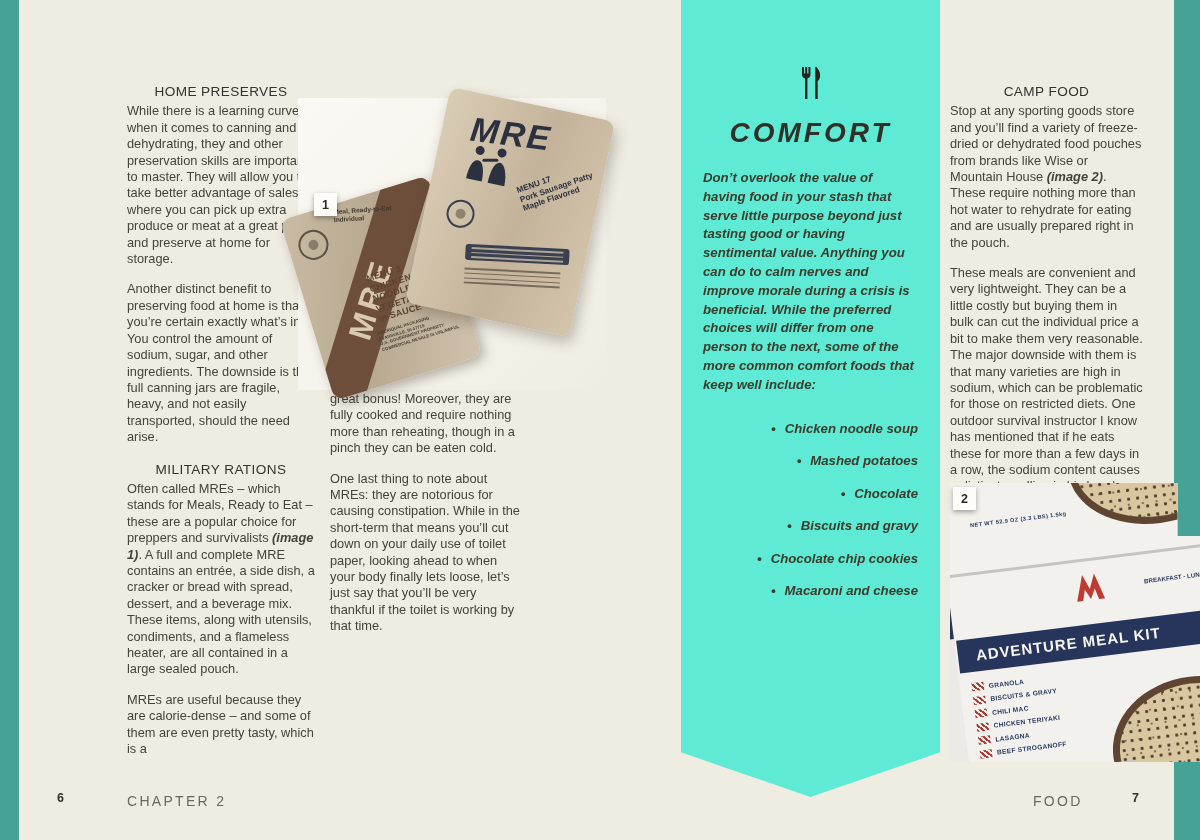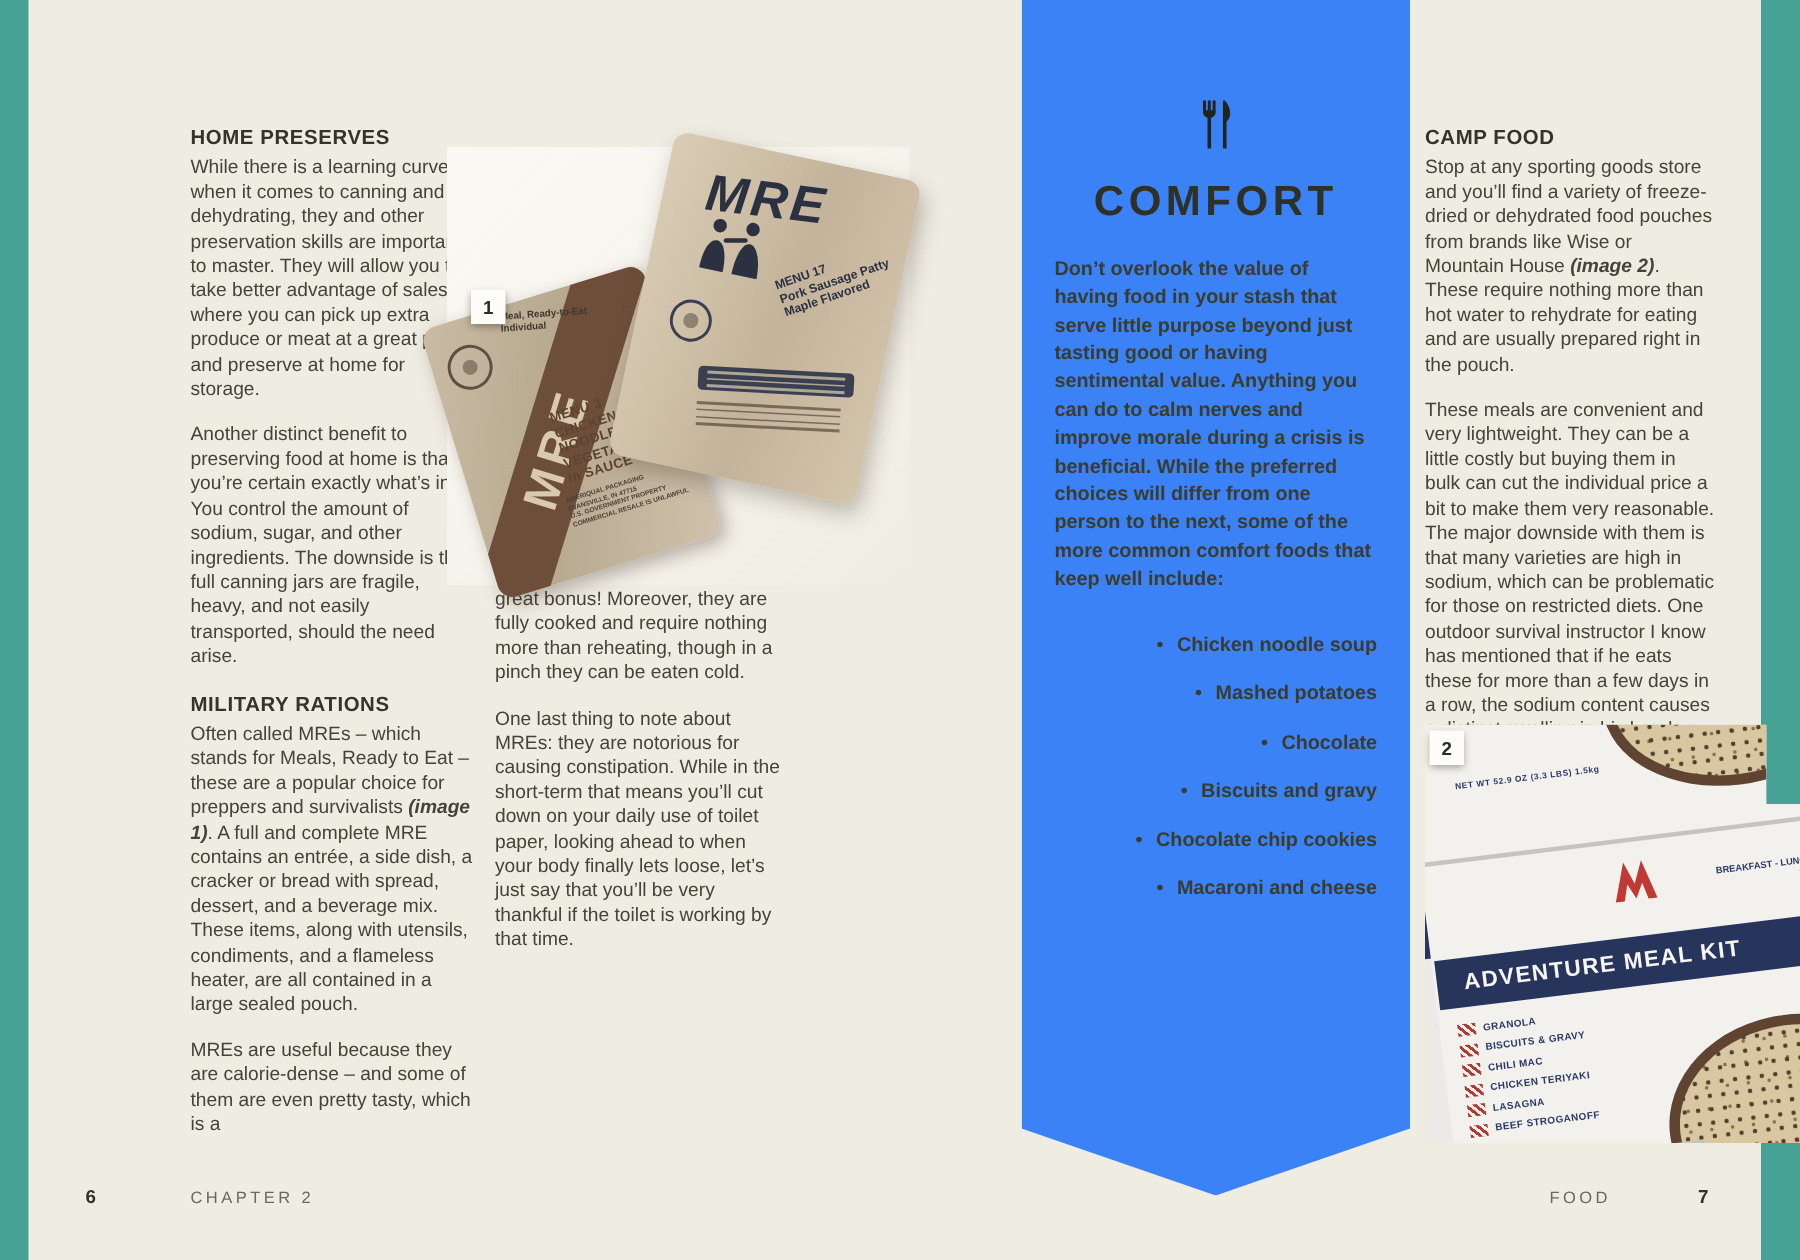--- a/index.html
+++ b/index.html
@@ -6,30 +6,30 @@
   html,body { width:1200px; height:840px; overflow:hidden; }
   body { background:#efece2; font-family:"Liberation Sans", sans-serif; position:relative; color:#46433b; }
 
   .edge { position:absolute; top:0; height:840px; background:#46a295; }
   .edge-l { left:0; width:19px; }
   .edge-r { left:1174px; width:26px; }
 
   
   .col { position:absolute; font-size:12.8px; line-height:16.4px; color:#46433b; }
   .col p { margin:0 0 14px 0; }
-  .col h3 { font-size:13.6px; font-weight:700; letter-spacing:.4px; color:#35332c; margin:0 0 3px 0; }
+  .col h3 { font-size:13.6px; font-weight:400; letter-spacing:.4px; color:#35332c; margin:0 0 3px 0;text-align:center; }
   .col .sec-gap { margin-top:16px; }
   .img-ref { font-style:italic; font-weight:700; }
   .col1 { left:127px; top:84px;  width:188px; }
   .col2 { left:330px; top:391px; width:194px; }
   .col4 { left:950px; top:84px;  width:193px; }
 
   
-  .banner { position:absolute; left:681px; top:0; width:259px; height:797px; background:#3b82f6;
-            clip-path:polygon(0 0,100% 0,100% 94.4%,50% 100%,0 94.4%); text-align:center; }
+  .banner { position:absolute; left:681px; top:0; width:259px; height:797px; background:#5eead4;
+            clip-path:polygon(0 0,100% 0,100% 94.4%,50% 100%,0 94.4%); text-align:center;font-style:italic; }
   .banner .utensils { margin-top:66px; height:34px; }
   .banner h1 { font-size:28px; letter-spacing:3px; color:#2f3127; margin-top:13px; font-weight:700; }
   .banner h2 { font-size:18.5px; letter-spacing:5px; color:#2f3127; margin-top:2px; font-weight:700; }
   .banner .intro { text-align:left; margin:20px 22px 0 22px; font-size:13.2px; line-height:18.8px;
                    font-weight:700; color:#3a3c2c; }
   .banner ul { list-style:none; text-align:right; margin:26px 22px 0 30px; }
   .banner li { font-size:13.2px; font-weight:700; color:#3a3c2c; margin-bottom:16px; line-height:16.5px; }
   .banner li::before { content:"•"; margin-right:9px; }
 
   
@@ -101,21 +101,21 @@
   .meals { position:absolute; left:46px; top:222px; }
   .meals .row { display:flex; align-items:center; margin-bottom:5.6px; }
   .meals .chip { width:12px; height:8px; margin-right:5px;
                  background:repeating-linear-gradient(45deg,#b23a35 0 2px,#f1efe9 2px 4px); }
   .meals .lbl { font-size:6.6px; font-weight:700; color:#2b3a63; letter-spacing:.3px; }
   .sep2 { position:absolute; left:0; top:318px; width:200px; height:3px; background:#c6c4be; }
 
   
   .pagenum { position:absolute; top:791px; font-size:12.5px; font-weight:700; color:#33312b; }
   .pn-l { left:57px; } .pn-r { left:1132px; }
-  .runhead { position:absolute; top:793px; font-size:11px; letter-spacing:2.3px; color:#6c6860; }
+  .runhead { position:absolute; top:793px; font-size:14px; letter-spacing:2.3px; color:#6c6860; }
   .rh-l { left:127px; } .rh-r { left:1033px; }
 </style>
 </head>
 <body>
 
 <div>
   <div class="edge edge-l"></div>
   <div class="edge edge-r"></div>
 
   <section class="col col1">

